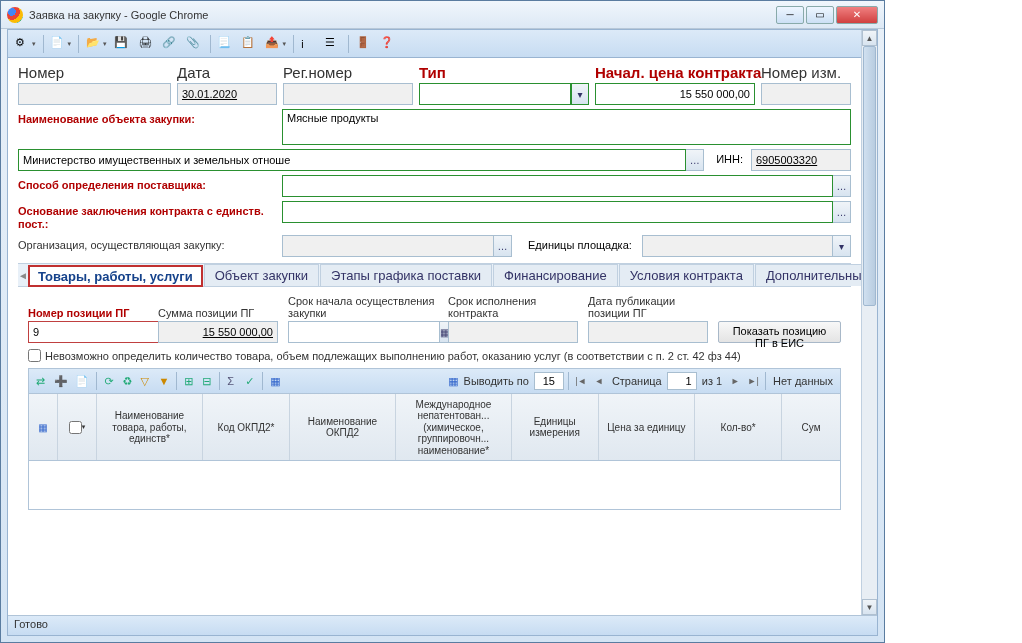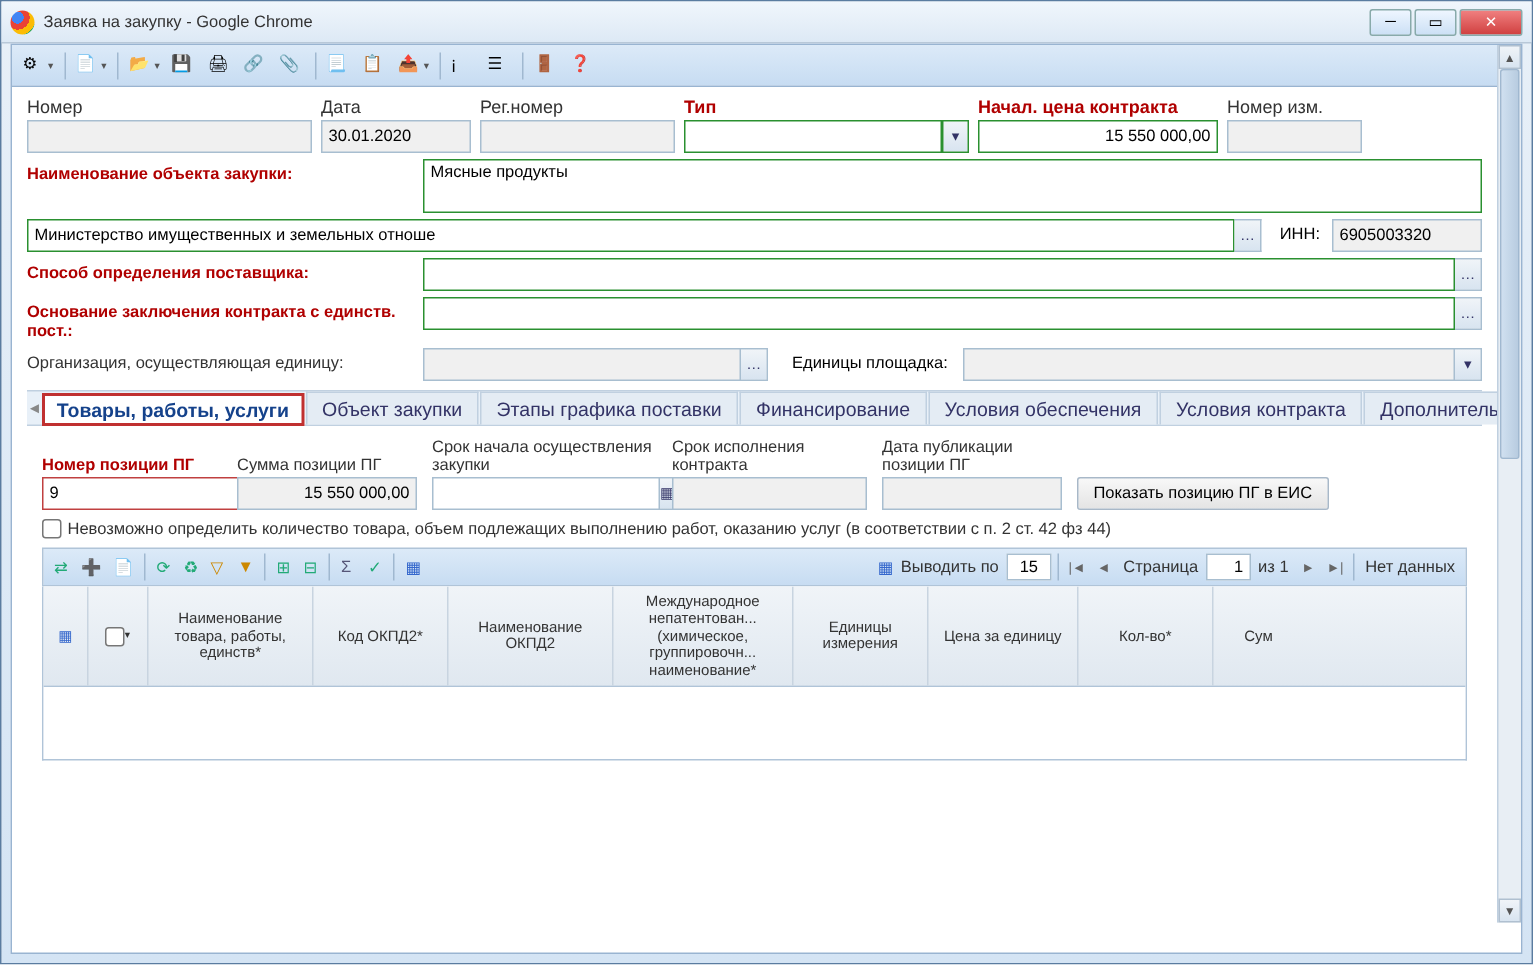--- a/index.html
+++ b/index.html
@@ -1,50 +1,50 @@
 <!DOCTYPE html>
 <html><head>
 <meta charset="utf-8">
 <style>
 * { box-sizing: border-box; margin: 0; padding: 0; }
 body { font-family: Tahoma, Arial, sans-serif; font-size: 11px; background: #fff; overflow: hidden; }
 
-.window { width: 1022px; height: 643px; border: 1px solid #5a7ca0; background: linear-gradient(#e8f0f8,#d4e4f4); position: relative; }
+.window { width: 885px; height: 643px; border: 1px solid #5a7ca0; background: linear-gradient(#e8f0f8,#d4e4f4); position: relative; }
 .titlebar { height: 28px; background: linear-gradient(#f0f6fc,#dde9f5); display: flex; align-items: center; padding: 0 6px; border-bottom: 1px solid #b8c8d8; }
 .titlebar-icon { width: 16px; height: 16px; background: radial-gradient(circle at 30% 30%,#4285f4 25%,#ea4335 25% 50%,#fbbc05 50% 75%,#34a853 75%); border-radius: 50%; margin-right: 6px; }
 .titlebar-text { flex: 1; color: #333; }
 .winbtns { display: flex; gap: 2px; }
 .winbtn { width: 30px; height: 18px; border: 1px solid #8aa; background: linear-gradient(#eef6ff,#cce0f5); border-radius: 2px; display:flex;align-items:center;justify-content:center; font-size:10px; cursor:pointer;}
 .winbtn.close { background: linear-gradient(#f08080,#d04040); color:#fff; width:42px;}
 .winbtn.max { width:28px;}
 .winbtn.min { width:28px;}
 
 .content { position:absolute; top:28px; left:6px; right:6px; bottom:6px; background:#fff; border:1px solid #99b4d1; }
 
 .toolbar { height:28px; background: linear-gradient(#dceaf8,#c7dcf2); border-bottom:1px solid #99b4d1; display:flex; align-items:center; padding:0 4px; gap:2px;}
 .tbtn { min-width:16px; height:20px; padding:0 2px; display:flex; align-items:center; cursor:pointer; border:1px solid transparent; border-radius:2px;}
 .tsep { width:1px; height:18px; background:#a0b8d0; margin:0 2px;}
 .ticon { width:16px; height:16px; display:inline-block;}
 .darrow { font-size:7px; color:#555; margin-left:1px;}
 
 .form-area { padding:6px 10px 0 10px; }
 .form-row { display:flex; align-items:flex-start; margin-bottom:4px; gap:6px;}
 .field { display:flex; flex-direction:column; }
-.field-label { font-size:12px; color:#333; margin-bottom:2px; white-space:nowrap;}
+.field-label { font-size:15px; color:#333; margin-bottom:2px; white-space:nowrap;}
 .field-label.req { color:#b00000; font-weight:bold;}
 .field-label-inline { color:#b00000; font-weight:bold; font-size:11px; width:258px; padding-top:4px;}
 .field-label-inline.norm { color:#333; font-weight:normal;}
 input[type=text], textarea, select { border:1px solid #a8bed0; padding:2px 4px; font-family:inherit; font-size:11px; background:#fff; height:22px;}
 textarea { height:36px; resize:none;}
 .green-border { border:1px solid #2a9030 !important; }
 .red-border { border:1px solid #c04040 !important; background:#fff;}
 .lookup { display:flex;}
 .lookup input { flex:1;}
 .lookup-btn { width:18px; border:1px solid #a8bed0; border-left:none; background: linear-gradient(#f0f4f8,#d8e4f0); display:flex; align-items:center; justify-content:center; cursor:pointer; font-size:10px; color:#336;}
-.readonly-bg { background:#f0f0f0 !important;}
+.readonly-bg { background:#f0f0f0 !important;text-decoration:underline;}
 
 .tabbar { display:flex; align-items:center; background:#e8f0f8; border-top:1px solid #c0d0e0; border-bottom:1px solid #c0d0e0; margin-top:6px; height:24px;}
 .tab-scroll { width:16px; text-align:center; cursor:pointer; color:#888; font-size:10px;}
 .tab { padding:3px 10px; border:1px solid #c0d0e0; border-bottom:none; background:#e4ecf4; margin-right:1px; cursor:pointer; font-size:13px; color:#336; white-space:nowrap; height:22px; display:flex; align-items:center;}
 .tab.active { background:#fff; color:#15428b; font-weight:bold; border-bottom:1px solid #fff; position:relative; top:1px;}
 .tab-highlight { border:2px solid #c03030 !important; padding:1px 8px;}
 
 .tab-content { padding:8px 10px 4px 10px;}
 .subform-row { display:flex; gap:10px; align-items:flex-end; margin-bottom:6px;}
 .sub-label { font-size:11px; color:#333; margin-bottom:2px;}
@@ -195,39 +195,38 @@
 
       <div class="form-row">
         <div class="field-label-inline" style="line-height:1.2">Основание заключения контракта с единств. пост.:</div>
         <div class="lookup" style="flex:1">
               <input type="text" class="green-border" value="" style="">
               <div class="lookup-btn">…</div>
             </div>
       </div>
 
       <div class="form-row">
-        <div class="field-label-inline norm">Организация, осуществляющая единицу:</div>
+        <div class="field-label-inline norm">Организация, осуществляющая закупку:</div>
         <div class="lookup" style="width:230px">
               <input type="text" class="readonly-bg" value="" style="">
               <div class="lookup-btn">…</div>
             </div>
         <span style="padding:4px 4px 0 10px">Единицы площадка:</span>
         <div class="lookup" style="flex:1">
               <input type="text" class="readonly-bg" value="" style="">
               <div class="lookup-btn">▾</div>
             </div>
       </div>
 
       <div class="tabbar">
         <div class="tab-scroll">◄</div>
         <div class="tab active tab-highlight">Товары, работы, услуги</div>
         <div class="tab">Объект закупки</div>
         <div class="tab">Этапы графика поставки</div>
         <div class="tab">Финансирование</div>
-        <div class="tab">Условия обеспечения</div>
         <div class="tab">Условия контракта</div>
         <div class="tab">Дополнительные сведен</div>
         <div class="tab-scroll">►</div>
       </div>
 
       <div class="tab-content">
         <div class="subform-row">
           <div class="field" style="width:120px">
             <span class="sub-label req">Номер позиции ПГ</span>
             <div class="lookup">
@@ -345,14 +344,17 @@
     </div>
 
     </div>
 
     <div class="vscroll">
       <div class="vscroll-btn">▲</div>
       <div class="vscroll-thumb"></div>
       <div class="vscroll-btn" style="position:absolute;bottom:0;left:0;right:0">▼</div>
     </div>
 
+    <div class="statusbar">
+      <span>Готово</span>
+    </div>
   </div>
 </div>
 
 </body></html>

